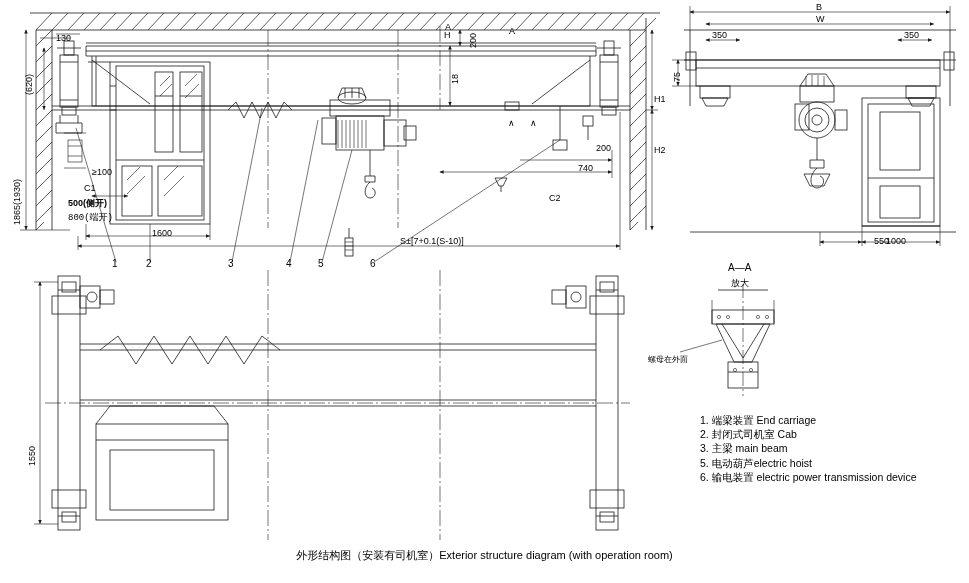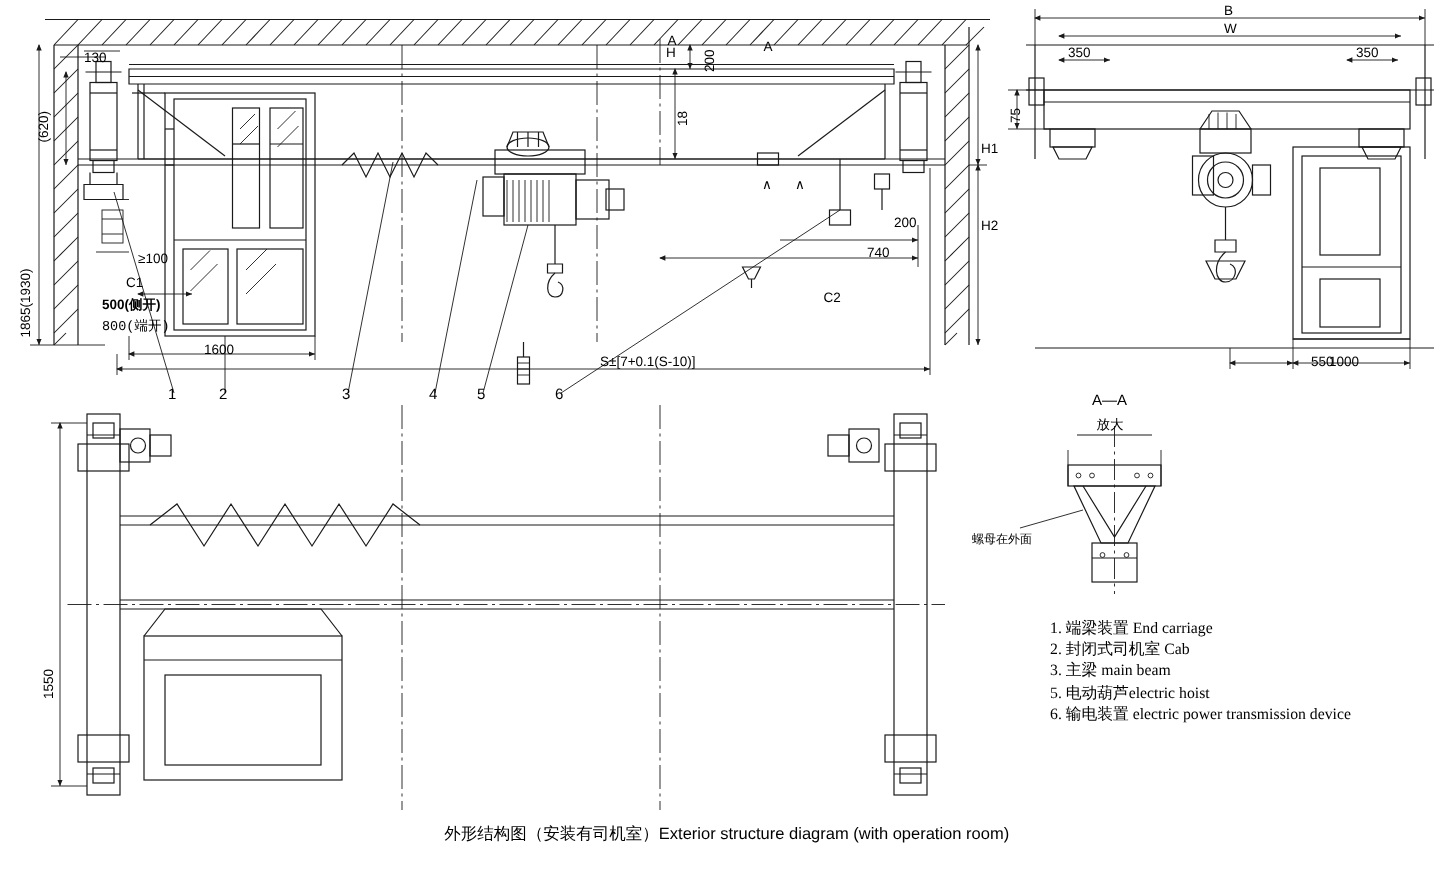--- a/index.html
+++ b/index.html
@@ -23,21 +23,20 @@
     top: 0;
   }
   .legend {
     position: absolute;
     left: 700px;
     top: 413px;
     font-size: 10.5px;
     line-height: 14.2px;
     color: #000;
     white-space: nowrap;
-    font-family: Liberation Serif, serif;
   }
   .legend div { white-space: nowrap; }
   .caption {
     position: absolute;
     left: 0;
     top: 548px;
     width: 969px;
     text-align: center;
     font-size: 11px;
     color: #000;
@@ -449,21 +448,21 @@
     </g>
   </svg>
 
   <div class="lbl" style="left:56px; top:33px;">130</div>
   <div class="lbl rot90" style="left:24px; top:95px;">(620)</div>
   <div class="lbl rot90" style="left:12px; top:225px;">1865(1930)</div>
   <div class="lbl" style="left:92px; top:167px;">≥100</div>
   <div class="lbl" style="left:84px; top:183px;">C1</div>
   <div class="lbl" style="left:68px; top:197px;font-weight:bold;">500(侧开)</div>
   <div class="lbl" style="left:68px; top:211px;font-family:Liberation Mono, monospace;">800(端开)</div>
-  <div class="lbl" style="left:136px; top:228px;">1600</div>
+  <div class="lbl" style="left:152px; top:228px;">1600</div>
   <div class="lbl" style="left:654px; top:62px;margin-top:32px;">H1</div>
   <div class="lbl" style="left:654px; top:145px;">H2</div>
   <div class="lbl" style="left:444px; top:30px;">H</div>
   <div class="lbl rot90" style="left:468px; top:48px;">200</div>
   <div class="lbl rot90" style="left:450px; top:84px;">18</div>
   <div class="lbl" style="left:578px; top:163px;">740</div>
   <div class="lbl" style="left:596px; top:143px;">200</div>
   <div class="lbl" style="left:549px; top:169px;margin-top:24px;">C2</div>
   <div class="lbl" style="left:400px; top:236px;">S±[7+0.1(S-10)]</div>
   <div class="lbl" style="left:509px; top:26px;">A</div>

